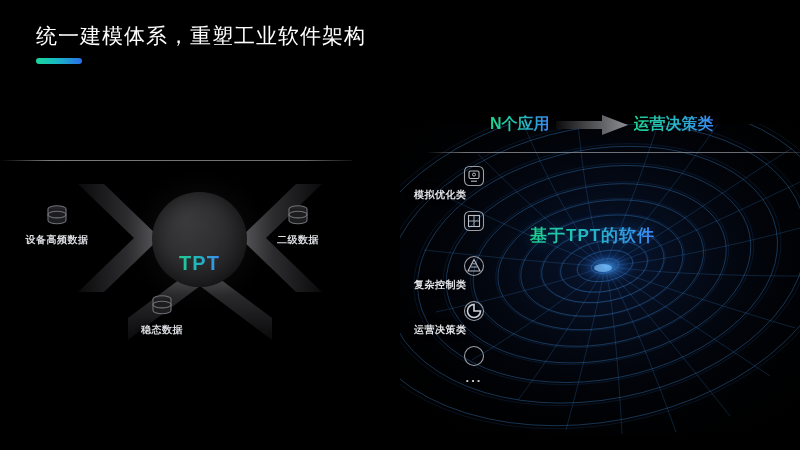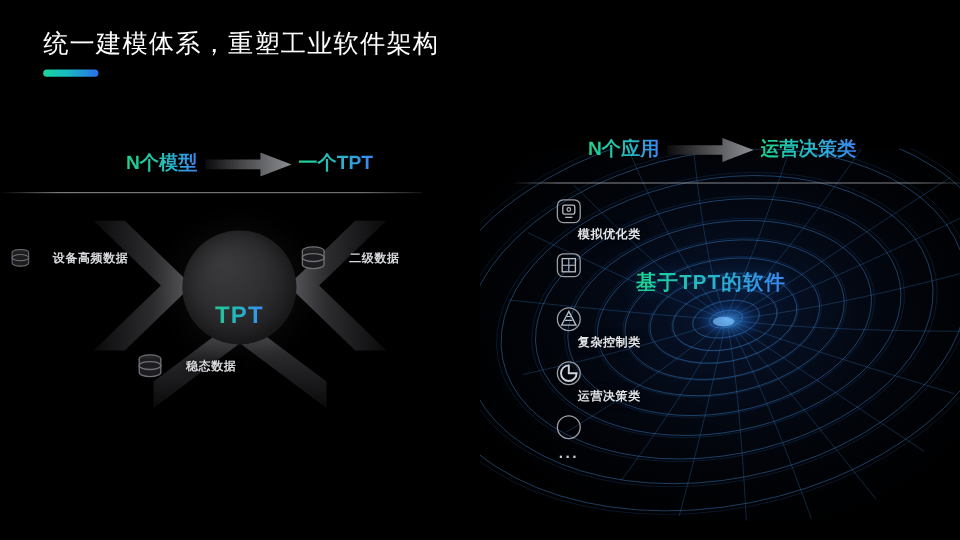--- a/index.html
+++ b/index.html
@@ -69,22 +69,22 @@
     display:flex; align-items:center; justify-content:center;
   }
   #tpt-label {
     font-size:20px; font-weight:bold; letter-spacing:1px;
     background:linear-gradient(90deg,#21c98f 0%,#21b6bd 45%,#3b8bf2 100%);
     -webkit-background-clip:text; background-clip:text;
     color:transparent;margin-top:47px; -webkit-text-fill-color:transparent;
   }
 
   .node {
-    position:absolute; display:flex; flex-direction:row;
-    align-items:center; gap:17px; width:100px;
+    position:absolute; display:flex; flex-direction:column;
+    align-items:center; gap:5px; width:100px;
   }
   #node-left   { left:7px;   top:32px; }
   #node-right  { left:248px; top:32px;text-align:center; }
   #node-bottom { left:112px; top:122px; }
   .node-label {
     font-size:10px; color:#d8dade; font-weight:bold;
     letter-spacing:.5px; white-space:nowrap;
     text-shadow:0 0 6px rgba(0,0,0,.9);
   }
   .db-icon { width:26px; height:26px; display:block; }
@@ -93,21 +93,21 @@
   #vortex { position:absolute; left:0; top:40px; width:400px; height:310px; }
 
   #app-list { position:absolute; left:14px; top:80px; width:120px; }
   .app-item { position:relative; height:45px; }
   .app-icon-wrap {
     position:absolute; left:50%; transform:translateX(-50%); top:0;
     width:24px; height:24px;
   }
   .app-icon { width:24px; height:24px; display:block; }
   .app-label {
-    position:absolute; top:24px; left:0; width:100%; text-align:right;
+    position:absolute; top:24px; left:0; width:100%; text-align:left;
     font-size:10px; font-weight:bold; color:#e2e4e8;
     letter-spacing:.5px; white-space:nowrap;
     text-shadow:0 0 7px rgba(0,0,0,.95);
   }
   #app-more-label {
     position:absolute; top:26px; left:0; width:100%; text-align:center;
     font-size:13px; font-weight:bold; color:#c9cbd0; letter-spacing:2px;
   }
 
   #software-label {
@@ -122,34 +122,20 @@
 </head>
 <body>
 
 <div id="title-area">
   <div id="page-title">统一建模体系，重塑工业软件架构</div>
   <div id="title-accent-bar"></div>
 </div>
 
 <div class="panel" id="left-panel">
 
-  <div class="panel-header" id="left-header">
-    <span class="grad-text-a">N个模型</span>
-    <svg class="header-arrow" viewBox="0 0 72 20">
-      <defs>
-        <linearGradient id="arrGradA" x1="0" y1="0" x2="1" y2="0">
-          <stop offset="0%" stop-color="#0b0b0c"></stop>
-          <stop offset="45%" stop-color="#4a4a4d"></stop>
-          <stop offset="100%" stop-color="#8d8f94"></stop>
-        </linearGradient>
-      </defs>
-      <path d="M0,6 L46,6 L46,0 L72,10 L46,20 L46,14 L0,14 Z" fill="url(#arrGradA)"></path>
-    </svg>
-    <span class="grad-text-b">一个TPT</span>
-  </div>
 
   <div class="divider" id="left-divider"></div>
 
   <div id="left-stage">
 
     <svg id="chevrons" viewBox="0 0 400 280">
       <defs>
         <linearGradient id="chevL" x1="0" y1="0" x2="1" y2="0">
           <stop offset="0%" stop-color="#0a0a0b"></stop>
           <stop offset="60%" stop-color="#2c2c2f"></stop>

